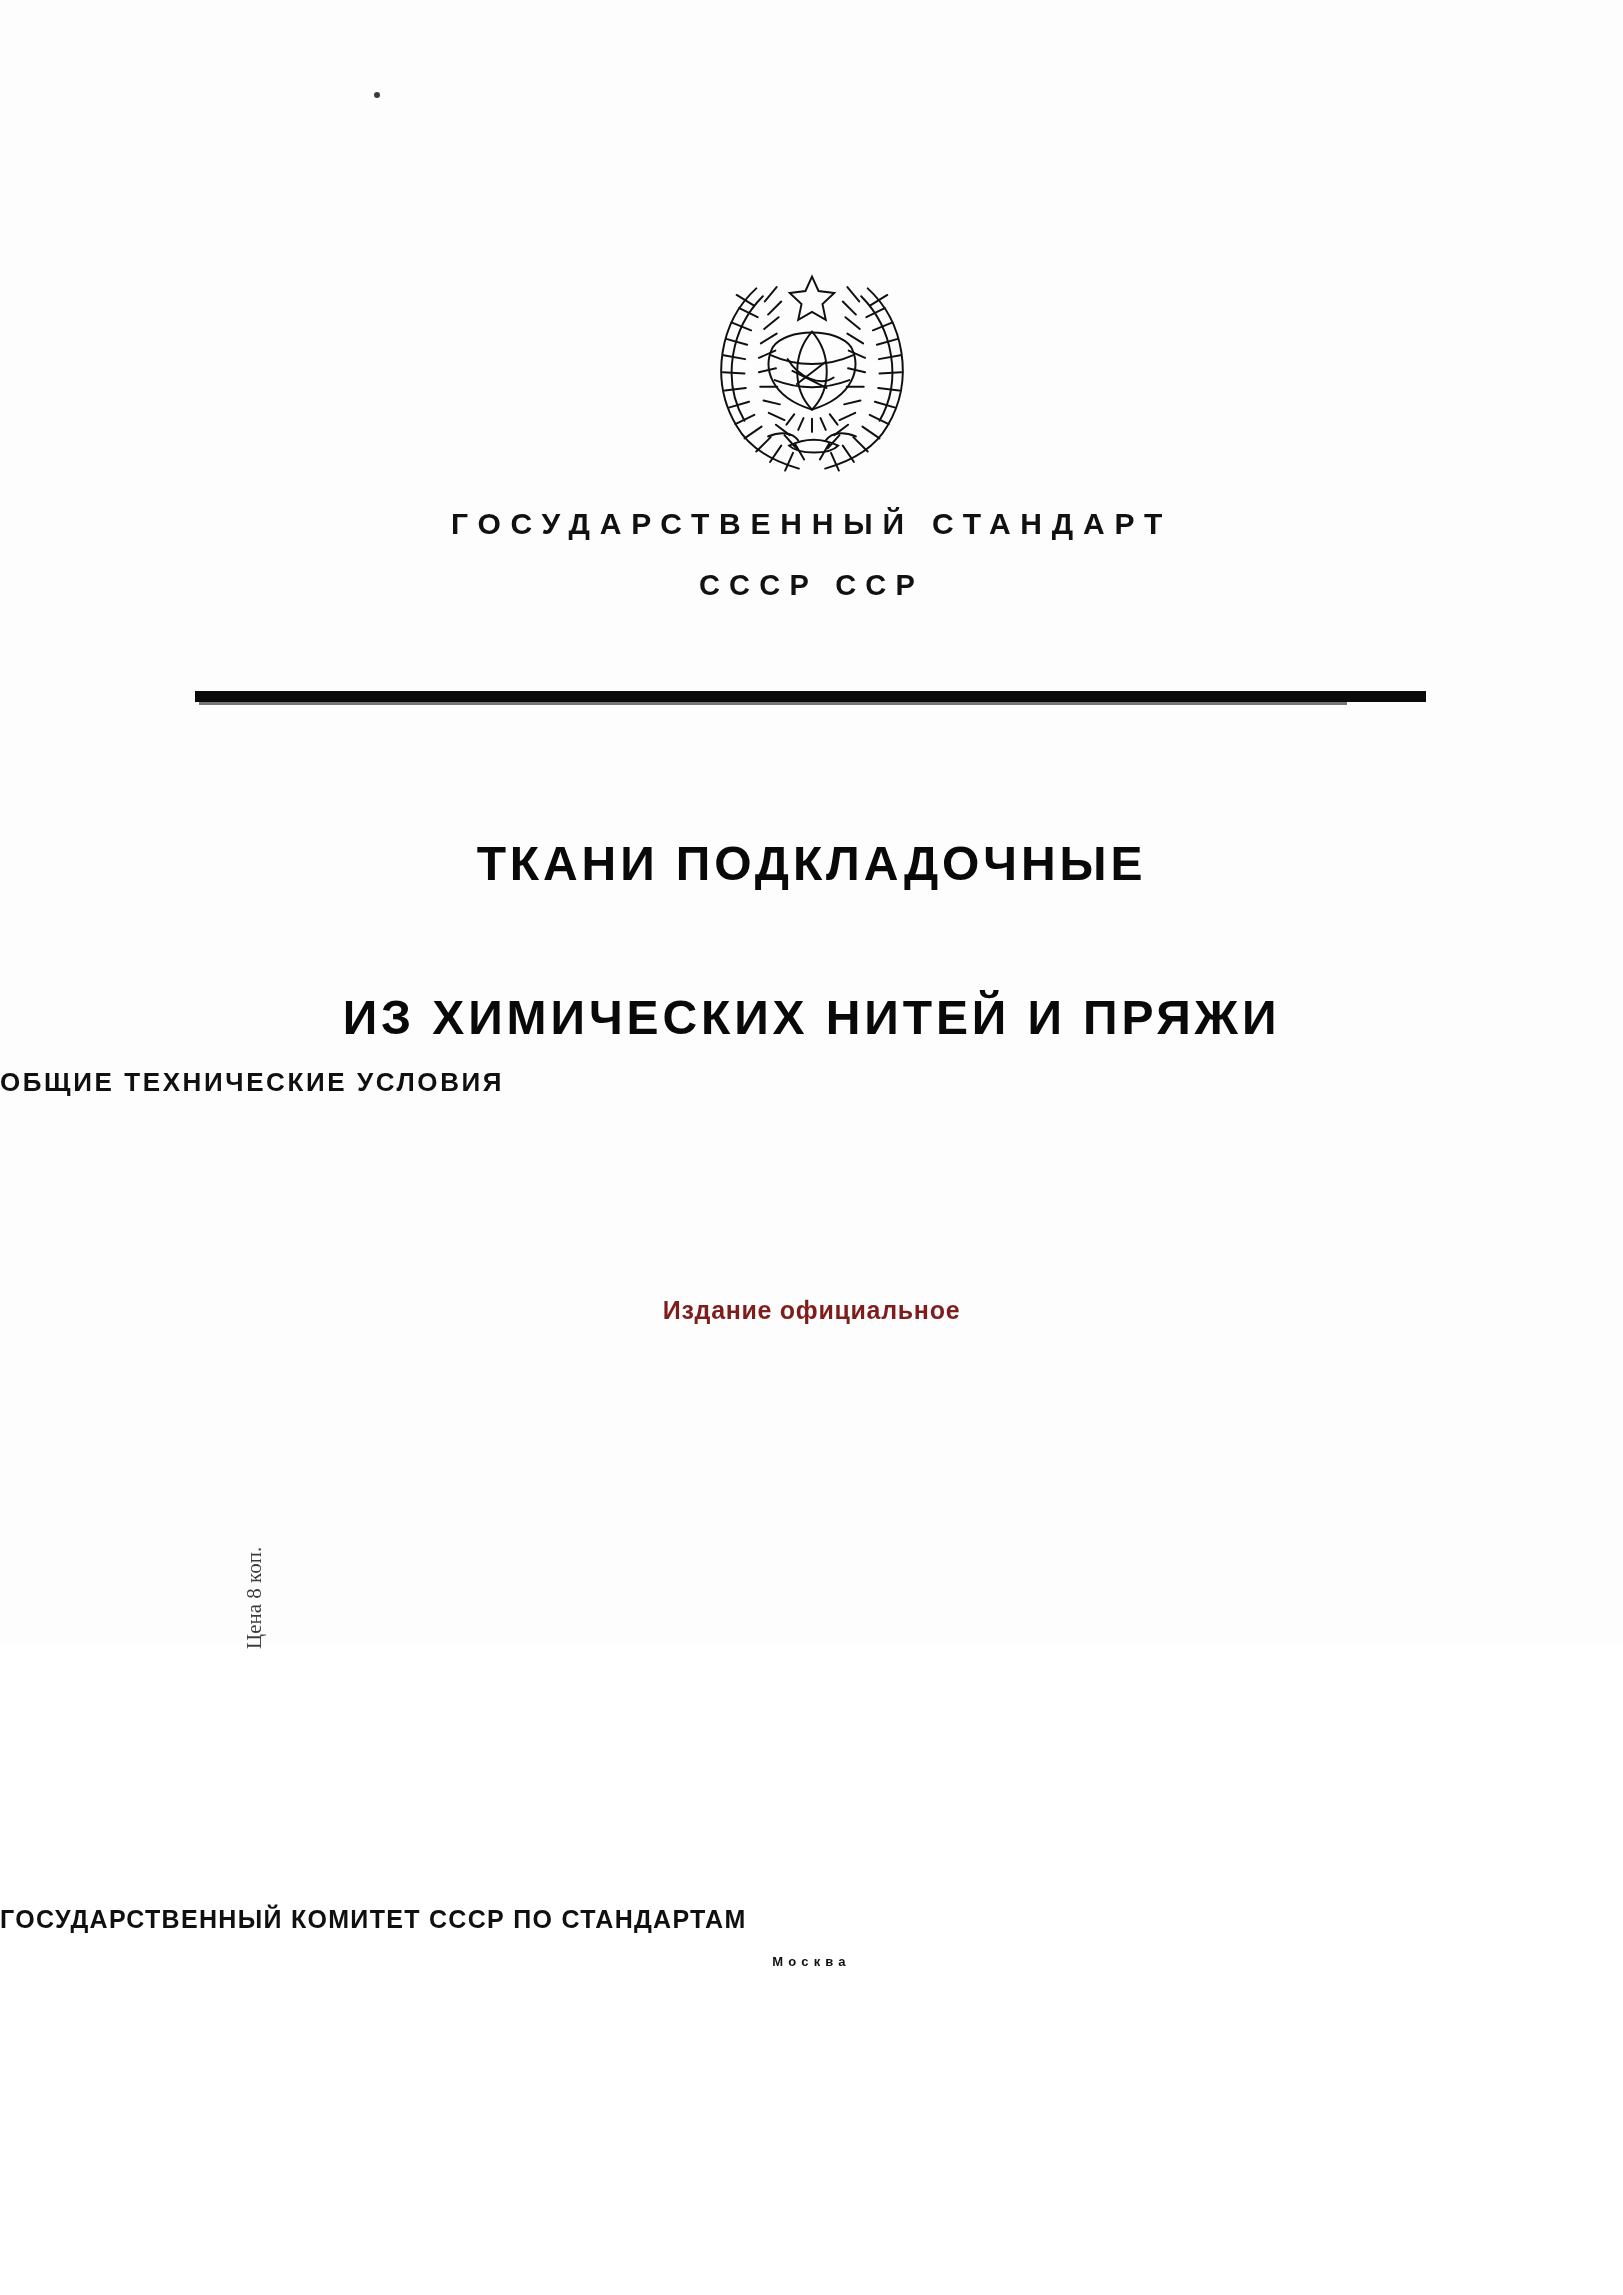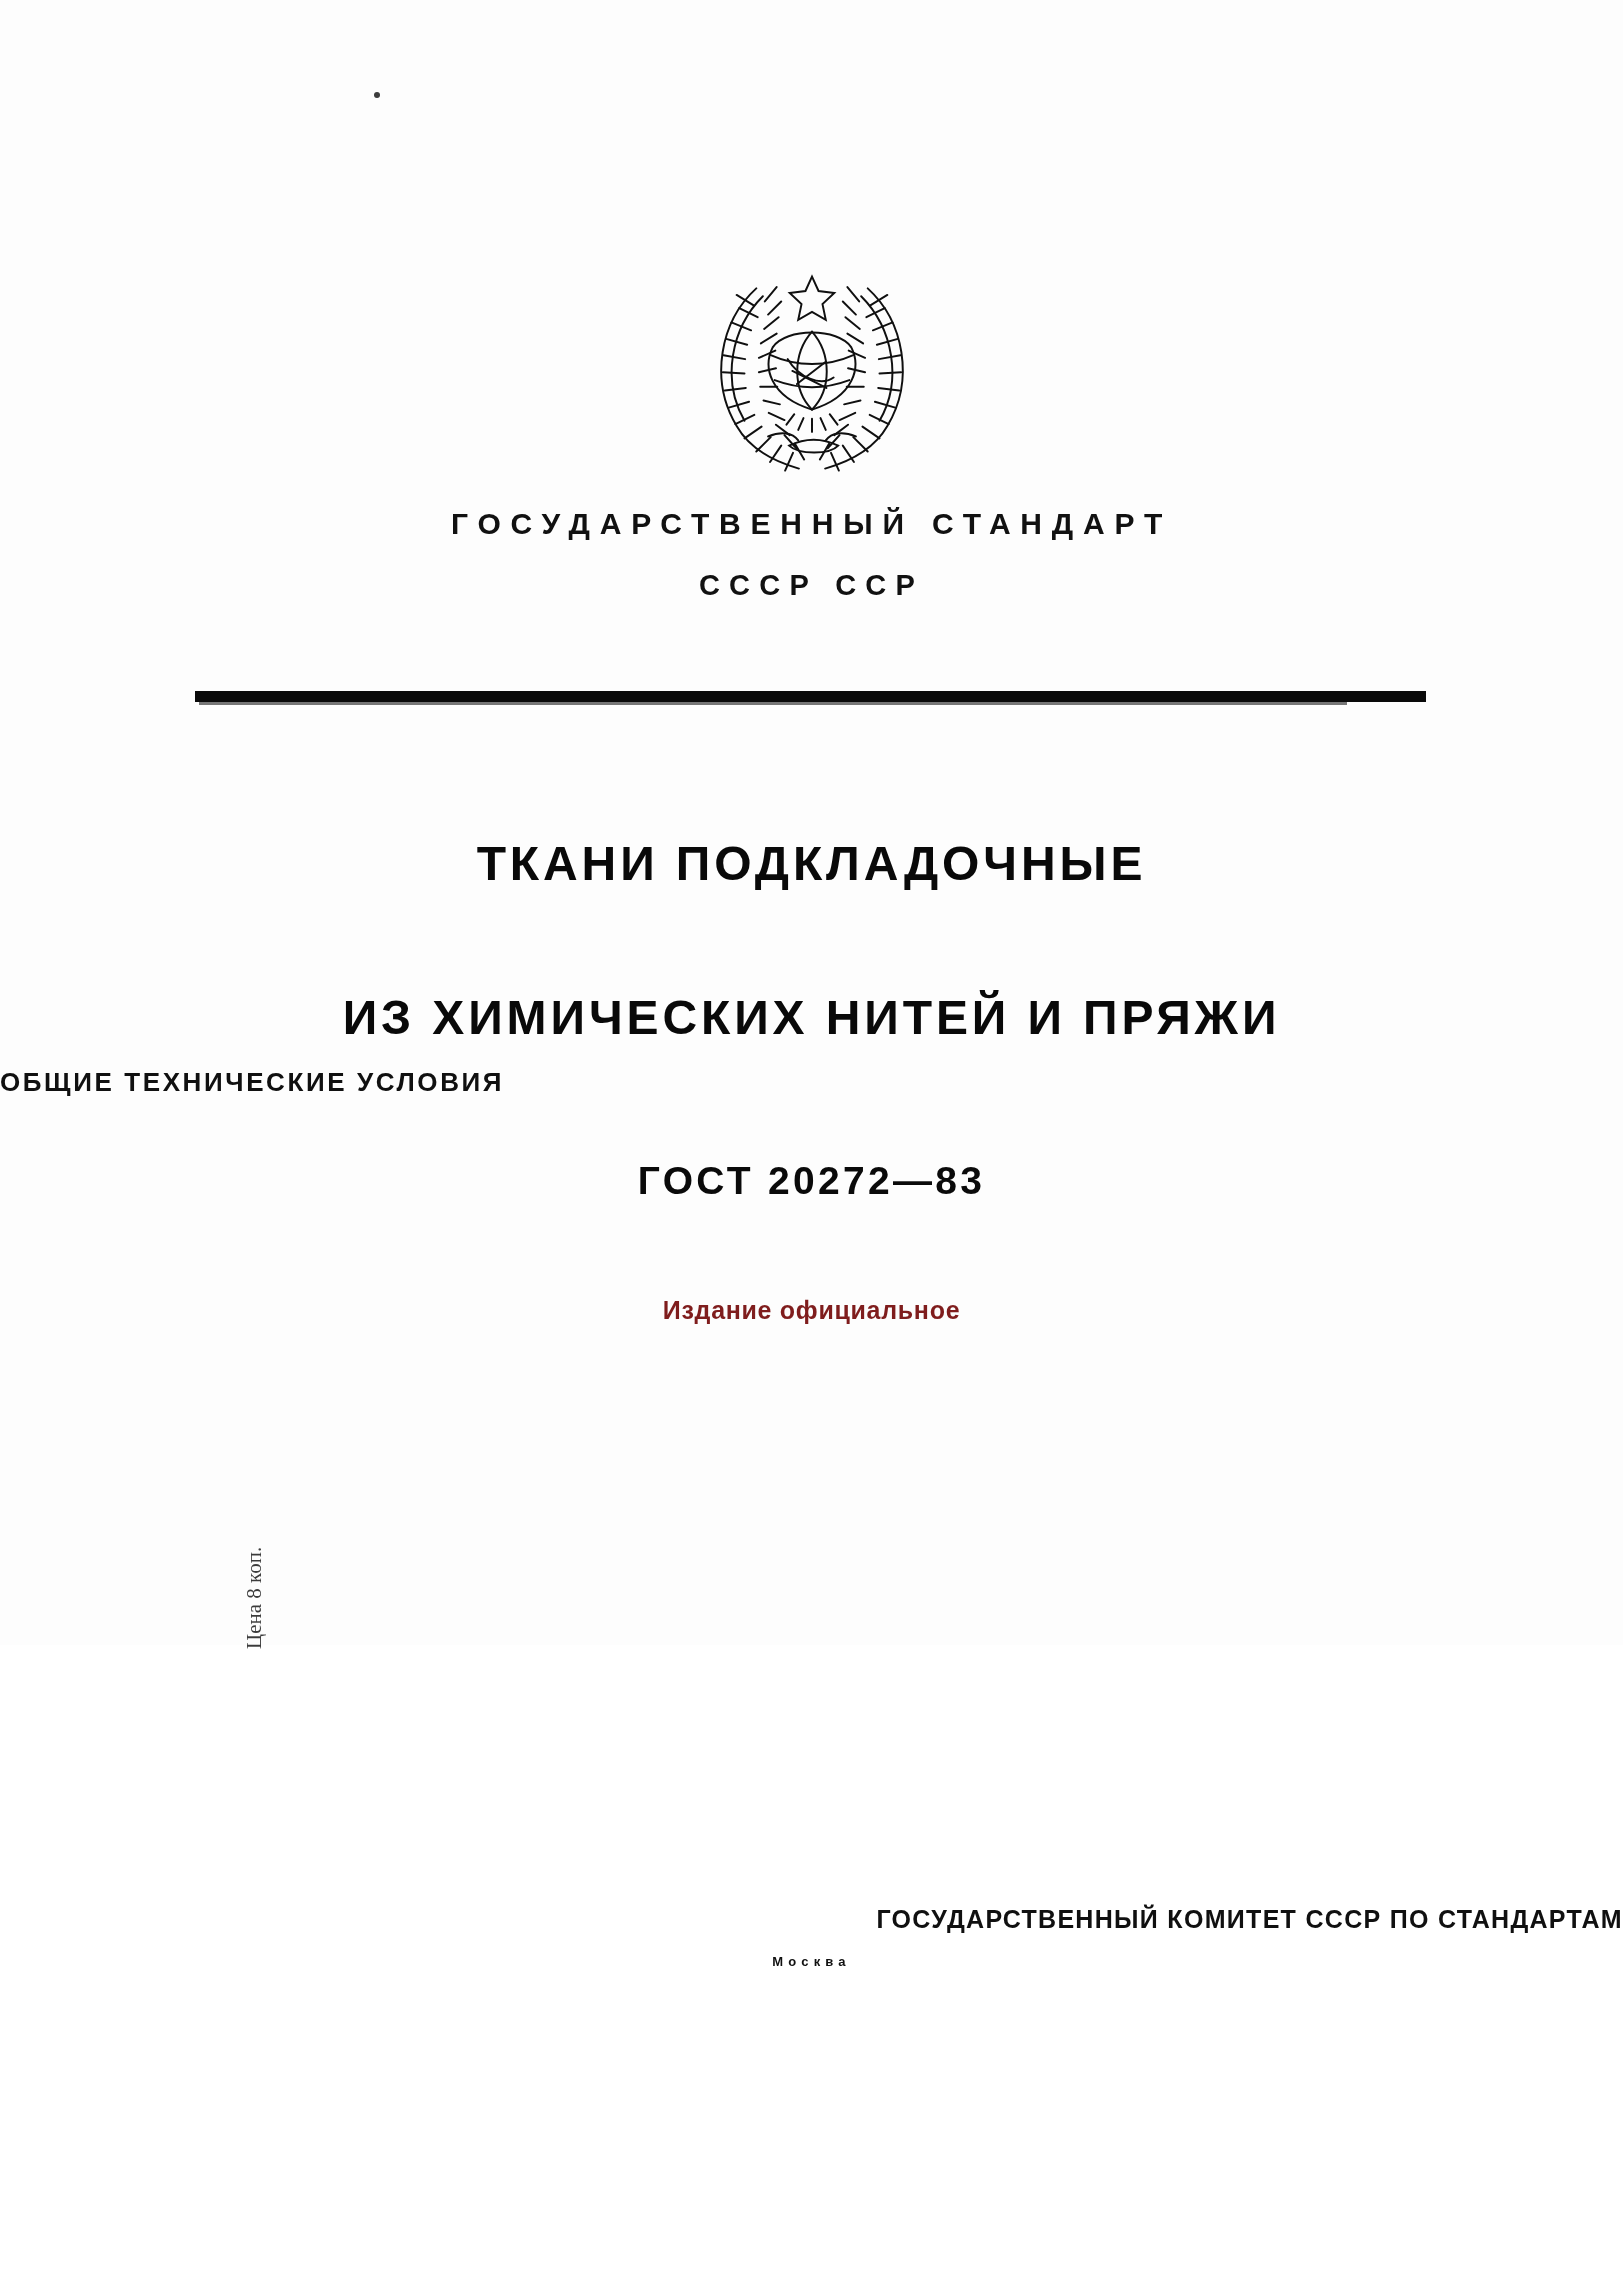--- a/index.html
+++ b/index.html
@@ -148,21 +148,21 @@
     transform-origin: left top;
     white-space: nowrap;
     opacity: .85;
   }
 
   
   .footer-org {
     position: absolute;
     left: 0; right: 0;
     top: 1905px;
-    text-align: right;
+    text-align: left;
     font-size: 25px;
     font-weight: bold;
     letter-spacing: 1.3px;
     color: #101010;
   }
   .footer-city {
     position: absolute;
     left: 0; right: 0;
     top: 1954px;
     text-align: center;
@@ -234,21 +234,20 @@
   <div class="gos-line1">ГОСУДАРСТВЕННЫЙ СТАНДАРТ</div>
   <div class="gos-line2">СССР ССР</div>
 
   <div class="rule"></div>
 
   <div class="title-l1">ТКАНИ ПОДКЛАДОЧНЫЕ</div>
   <div class="title-l2">ИЗ ХИМИЧЕСКИХ НИТЕЙ И ПРЯЖИ</div>
 
   <div class="subtitle">ОБЩИЕ ТЕХНИЧЕСКИЕ УСЛОВИЯ</div>
 
-  <div class="gost-number">ГОСТ 20272—83</div>
 
   <div class="edition">Издание официальное</div>
 
   <div class="price-vertical">Цена 8 коп.</div>
 
   <div class="footer-org">ГОСУДАРСТВЕННЫЙ КОМИТЕТ СССР ПО СТАНДАРТАМ</div>
   <div class="footer-city">Москва</div>
 
 </div>
 

